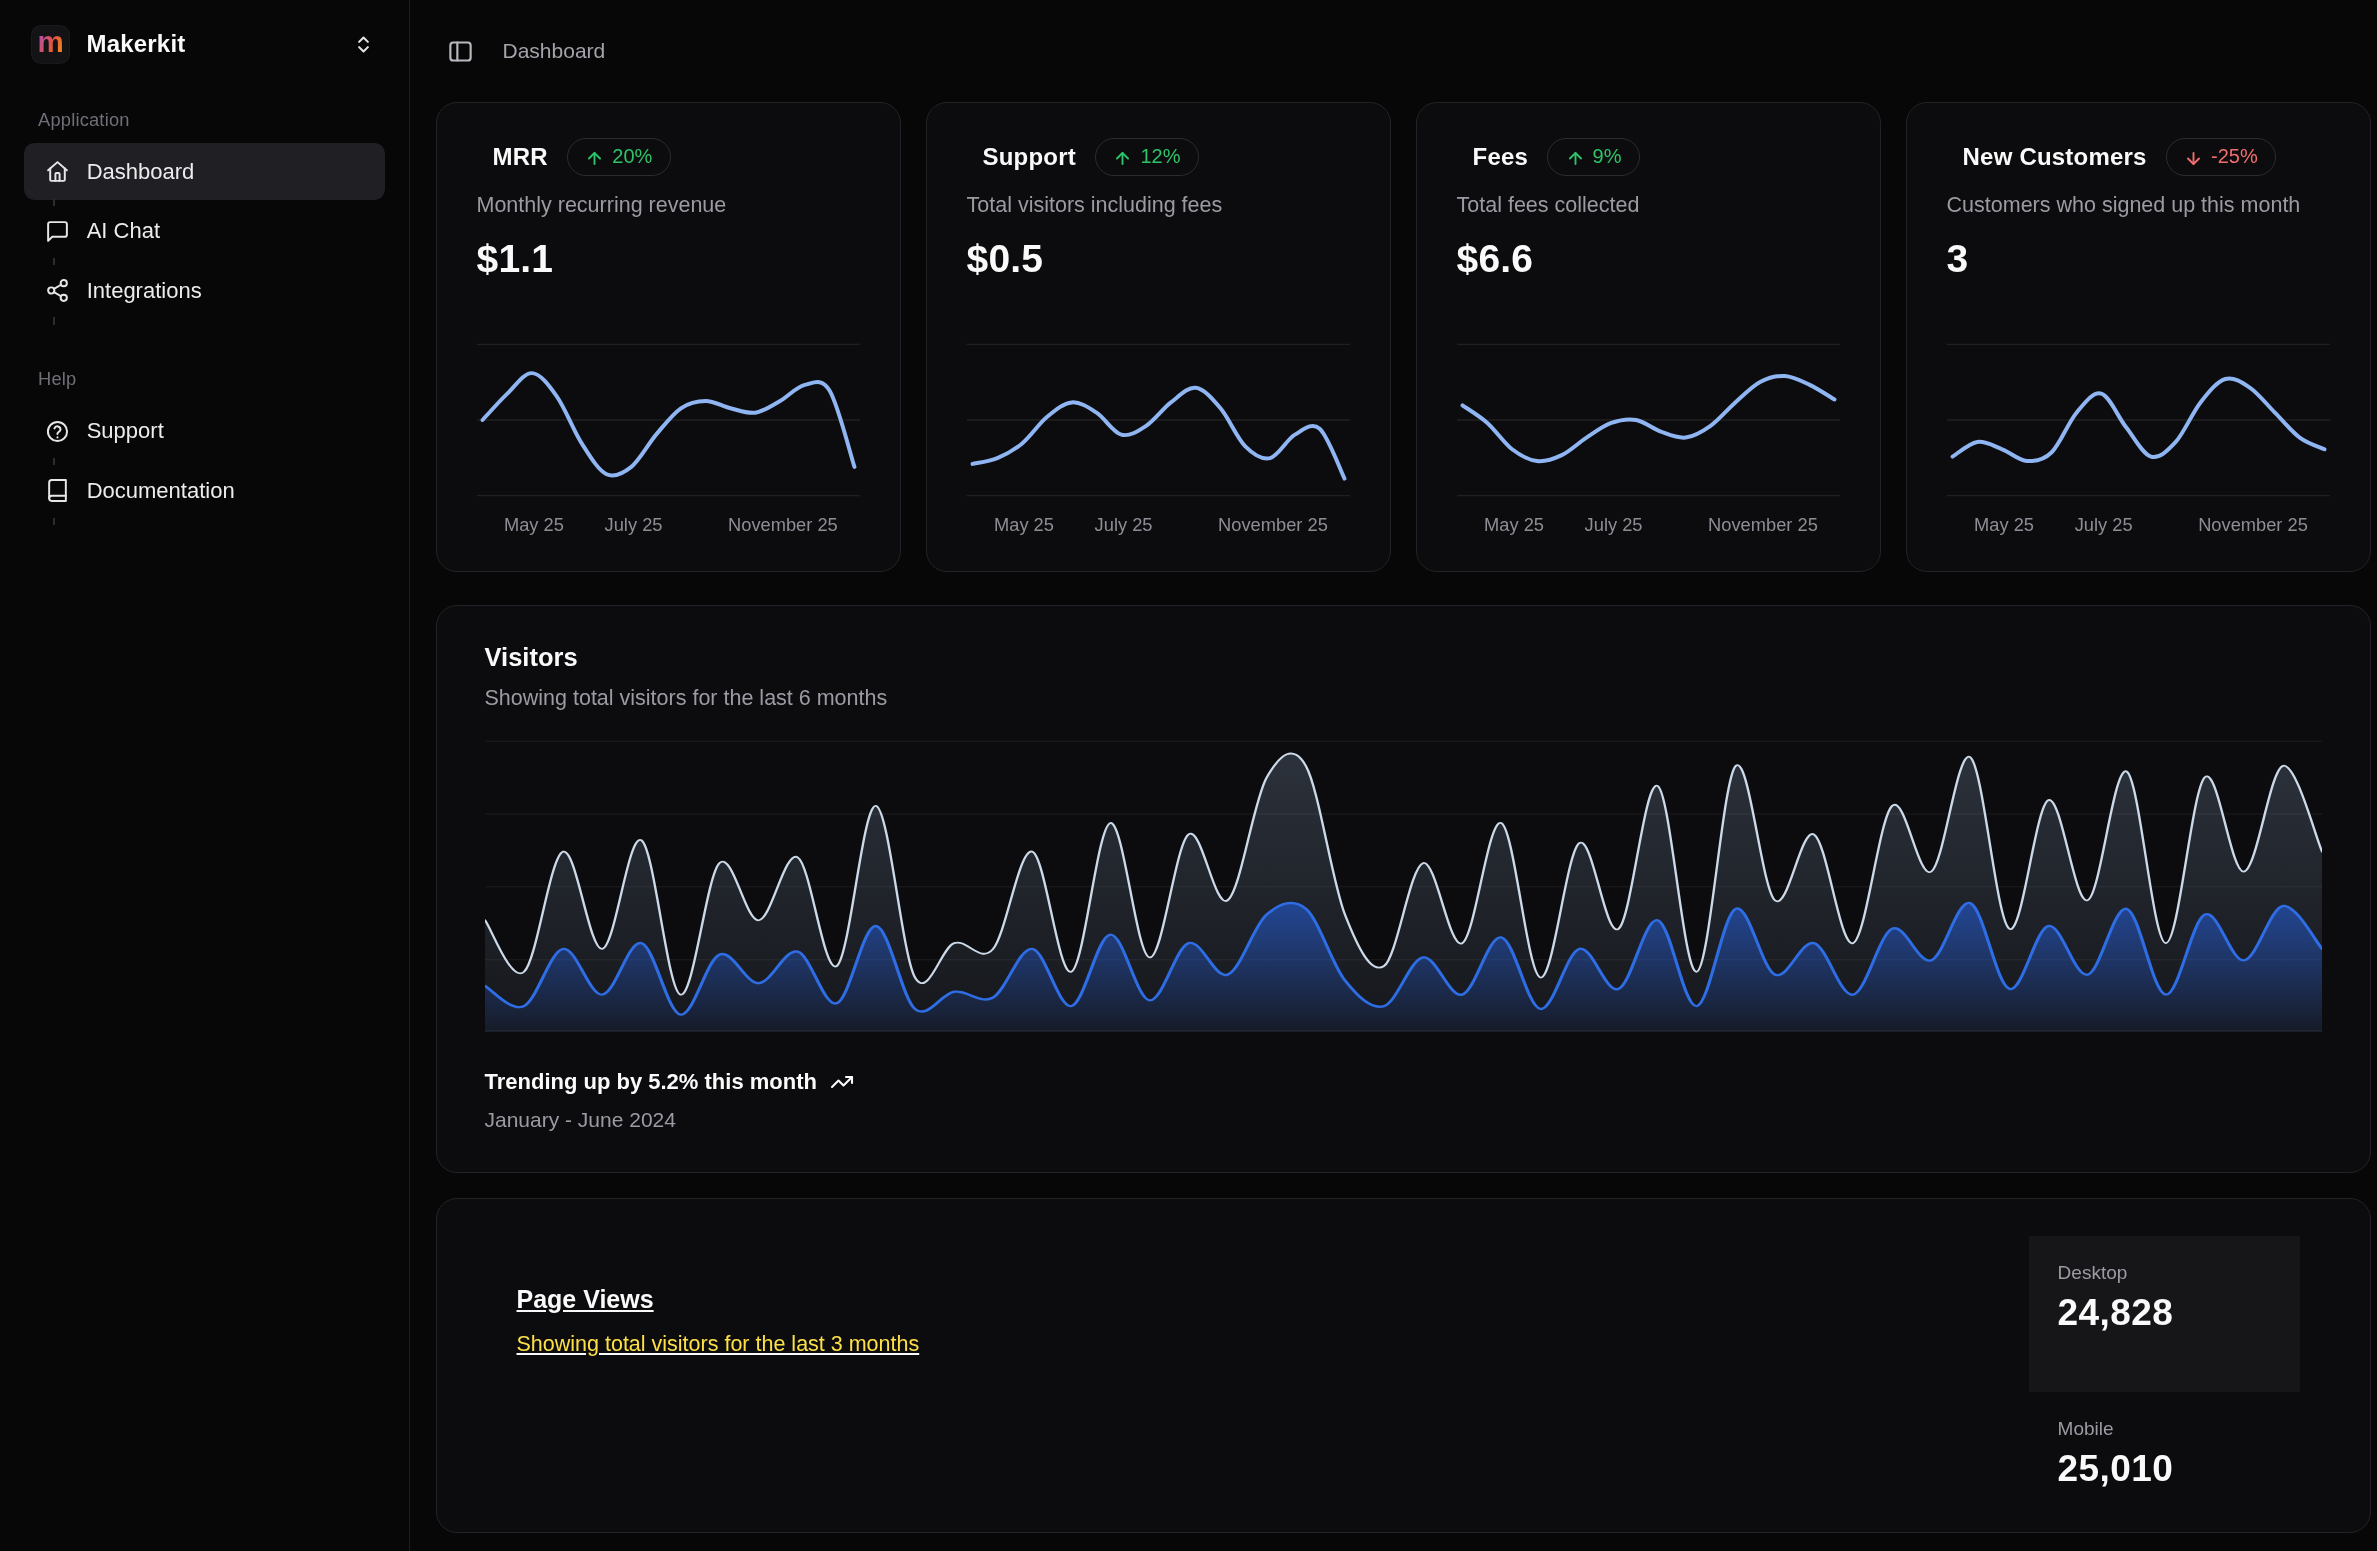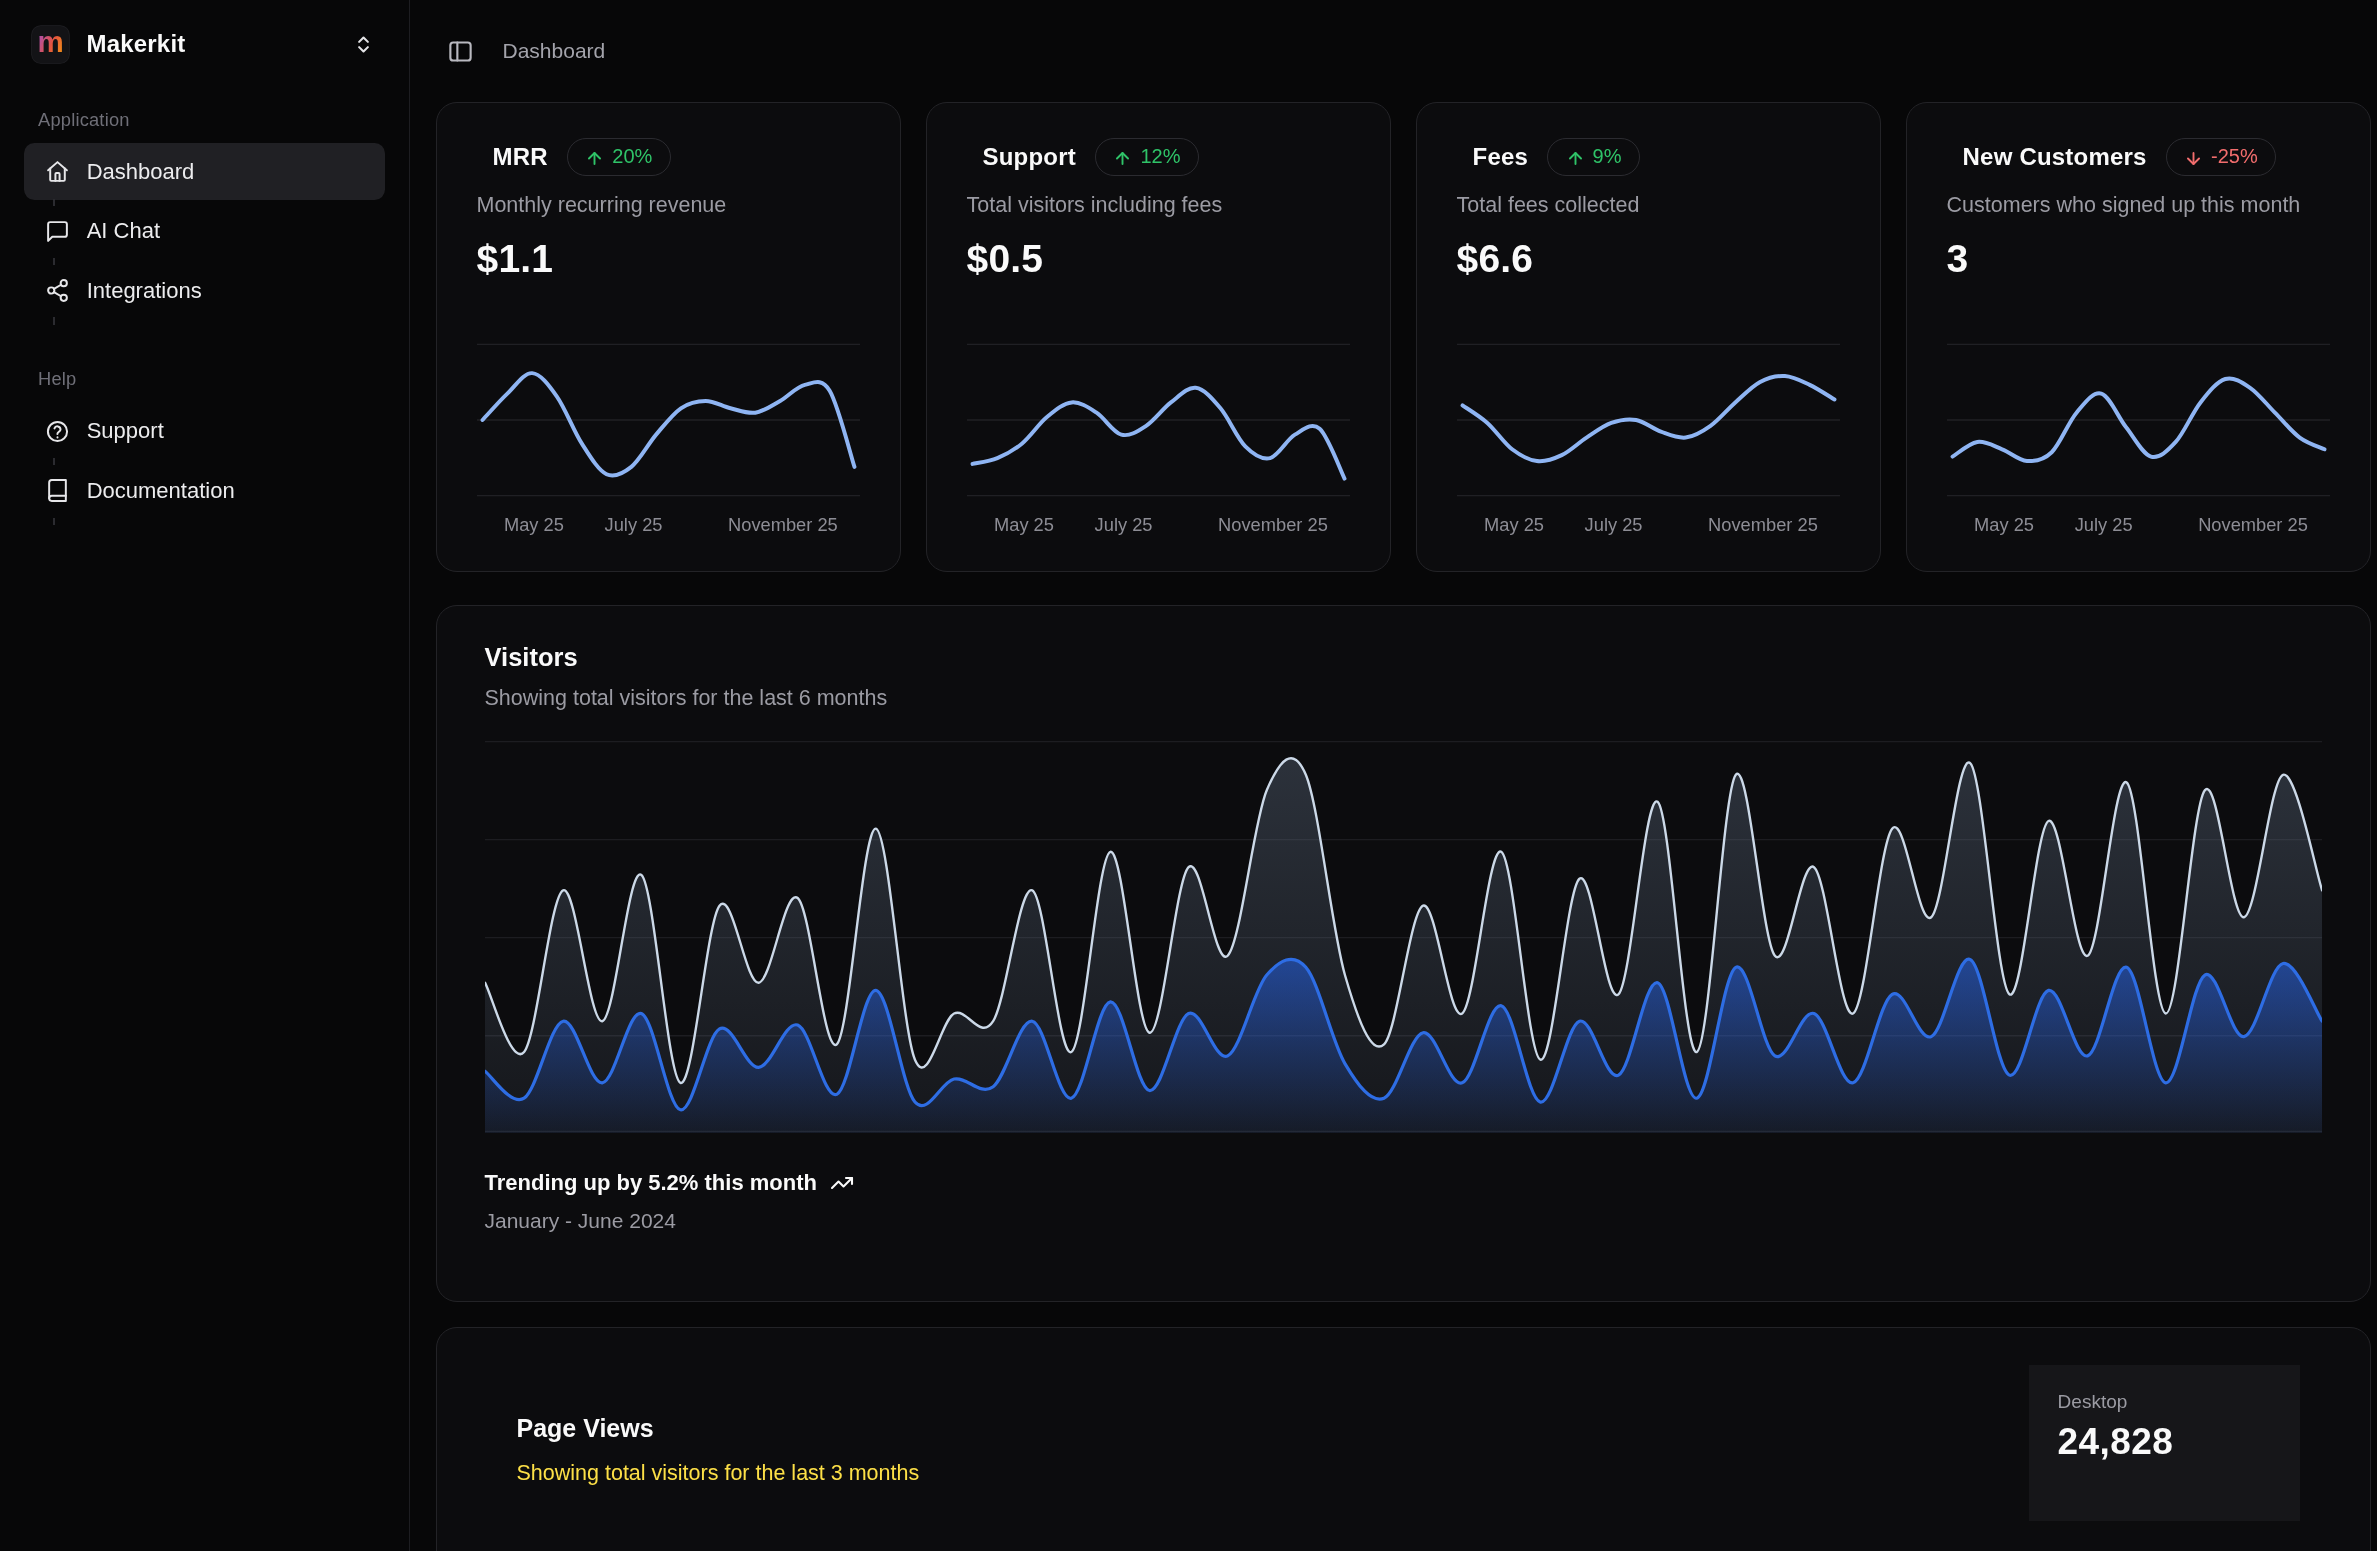--- a/index.html
+++ b/index.html
@@ -92,36 +92,36 @@
   .spark-svg { width:100%; height:156px; }
   .spark-grid { stroke:#202024; stroke-width:1.6; }
   .spark-path { fill:none; stroke:#8fb5f3; stroke-width:5; stroke-linecap:round; stroke-linejoin:round; }
   .spark-labels { position:relative; height:27px; margin-top:16px; font-size:18.3px; color:#8d8d95; }
   .spark-labels span { position:absolute; transform:translateX(-50%); white-space:nowrap; }
   .spark-labels .xl0 { left:15%; }
   .spark-labels .xl1 { left:41%; }
   .spark-labels .xl2 { left:80%; }
 
   
-  .visitors-card { margin-top:33px; height:697px; padding:37px 48px 40px 48px; display:flex; flex-direction:column; }
+  .visitors-card { margin-top:33px; height:568px; padding:37px 48px 40px 48px; display:flex; flex-direction:column; }
   .vis-title { font-size:25.5px; font-weight:600; }
   .vis-sub { margin-top:14.3px; font-size:21.5px; color:#9b9ba3; }
   .vis-chart { margin-top:29px; width:100%; height:393px; }
   .vgrid { stroke:#1d1d21; stroke-width:1.6; }
   .area-line { fill:none; stroke-linejoin:round; stroke-linecap:round; }
   .area-line.desktop { stroke:#ccd9e8; stroke-width:3; }
   .area-line.mobile  { stroke:#2e6de4; stroke-width:4; }
   .vis-footer { margin-top:37px; }
   .vis-foot-main { display:flex; align-items:center; gap:12.8px; font-size:22px; font-weight:700; }
   .trend-icon { width:24px; height:24px; color:#fafafa; }
   .vis-foot-sub { margin-top:12.8px; font-size:21px; color:#9b9ba3; }
 
   
   .pv-card { position:relative; margin-top:25px; height:335px; padding:0; overflow:hidden; }
-  .pv-head { padding:86px 0 0 80px; }
+  .pv-head { padding:86px 0 0 80px;text-decoration:underline; }
   .pv-title { font-size:25px; font-weight:600; }
   .pv-sub { margin-top:17.5px; font-size:21.5px; color:#fde047; }
   .pv-stats { position:absolute; top:37px; right:70px; display:flex;flex-direction:column; }
   .pv-stat { width:271px; padding:25.5px 0 0 29px; height:156px; cursor:pointer; }
   .pv-stat.active { background:#161619; }
   .pv-stat.mobile { width:239px; }
   .pv-stat-label { font-size:19px; color:#9b9ba3; }
   .pv-stat-value { margin-top:8px; font-size:37px; font-weight:700; letter-spacing:0.4px; }
 </style>
 </head>

